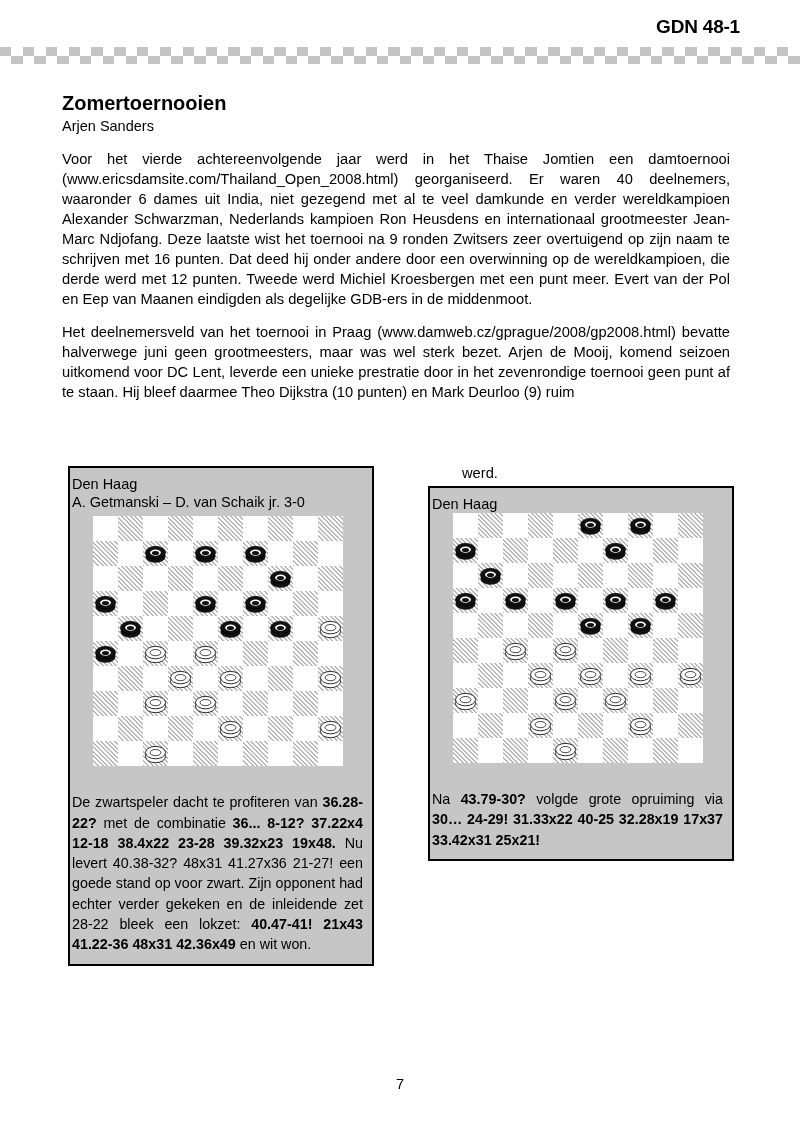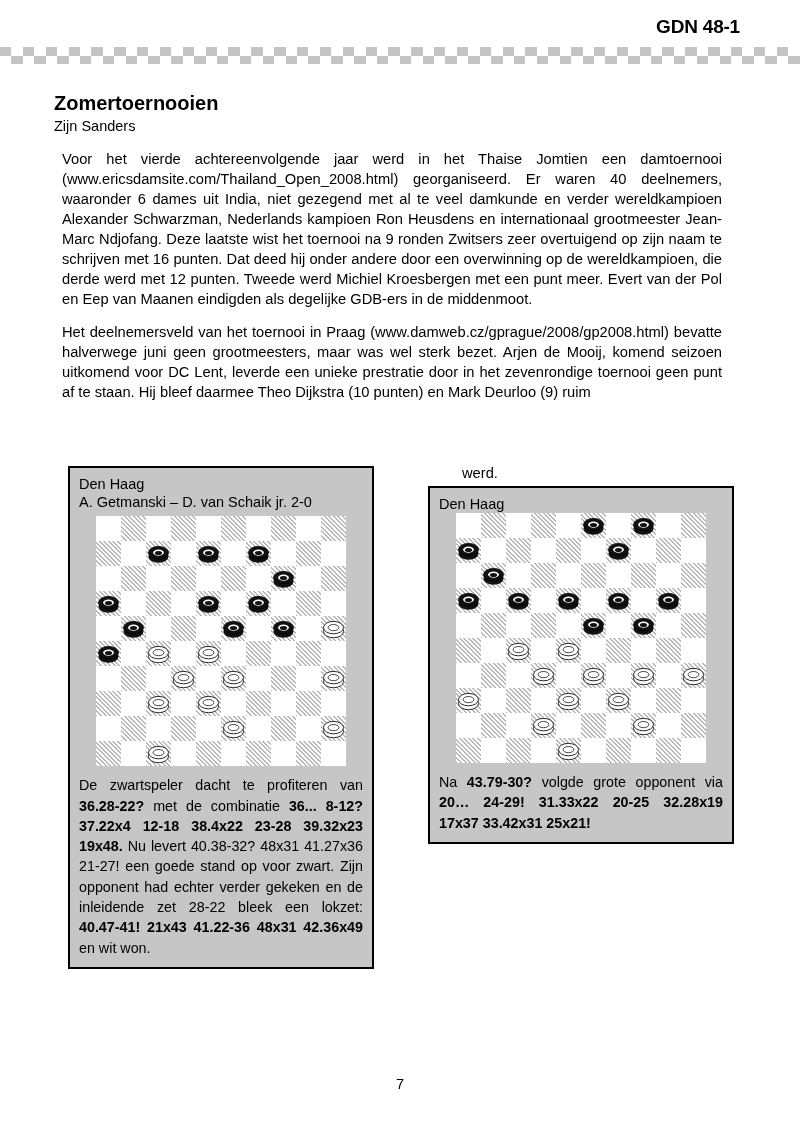--- a/index.html
+++ b/index.html
@@ -22,39 +22,39 @@
     font-size: 19px; font-weight: bold; letter-spacing: -0.2px;
   }
   #checker-band {
     position: absolute; left: 0; top: 47px; width: 800px; height: 17px;
     display: flex; flex-direction: column;
   }
   .band-row { height: 8.5px; width: 800px; display:flex; }
   .band-row i { display:block; width:11.5px; height:100%; }
 
   
-  #article { position:absolute; left:54px; top:92px; width:668px; }
+  #article { position:absolute; left:62px; top:92px; width:668px; }
   #article-title {
     font-size: 20px; font-weight: bold; margin:0 0 3px 0; line-height: 1.15;
   }
   #article-author { font-size: 14.5px; margin: 0 0 16px 0; }
 
   p.body {
     font-size: 14.7px; line-height: 1.36; text-align: justify;
-    margin: 0 0 13px 8px;
+    margin: 0 0 13px 0;
   }
 
   
   #figures { position: absolute; left: 66px; top: 466px; width: 668px; height: 600px; }
 
   .diagram-box {
     position: absolute;
     background: #c6c6c6;
     border: 2px solid #000;
-    padding: 7px 9px 9px 9px;
+    padding: 7px 9px 9px 2px;
   }
   #diagram-left  { left: 2px;   top: 0px;  width: 306px; }
   #diagram-right { left: 362px; top: 20px; width: 306px; }
 
   .dgm-city { font-size: 14.5px; line-height: 1.25; }
   .dgm-game { font-size: 14.5px; line-height: 1.25; margin-bottom: 5px; }
   #diagram-right .dgm-game { padding-left: 22px; }
 
   .board {
     width: 250px; height: 250px;
@@ -71,21 +71,21 @@
     background-image: repeating-linear-gradient(
       45deg, #b9b9b9 0 1.4px, #ffffff 1.4px 3.2px);
   }
   .piece {
     position:absolute; left:2px; top:3px; width:21px; height:19px;
   }
   .piece svg { display:block; }
 
   .dgm-caption {
     font-size: 14.3px; line-height: 1.42; text-align: justify;
-    margin-top: 9px;
+    margin-top: 26px;
   }
   .dgm-caption b { font-weight: bold; }
 
   #tail-para {
     position:absolute; left: 362px; top: 455px; width: 340px;
     font-size: 14.7px; line-height: 1.36; text-align: justify;
   }
   #float-word {
     position:absolute; left:396px; top:-2px; width:120px;
     font-size: 14.7px; line-height:1.36;
@@ -244,32 +244,32 @@
         <i style="background: rgb(255, 255, 255);"></i>
         <i style="background: rgb(196, 196, 196);"></i>
         <i style="background: rgb(255, 255, 255);"></i>
         <i style="background: rgb(196, 196, 196);"></i>
       </div>
   </div>
 </div>
 
 <div id="article">
   <h1 id="article-title">Zomertoernooien</h1>
-  <div id="article-author">Zijn Sanders</div>
+  <div id="article-author">Arjen Sanders</div>
   <p class="body">Voor het vierde achtereenvolgende jaar werd in het Thaise Jomtien een damtoernooi (www.ericsdamsite.com/Thailand_Open_2008.html) georganiseerd. Er waren 40 deelnemers, waaronder 6 dames uit India, niet gezegend met al te veel damkunde en verder wereldkampioen Alexander Schwarzman, Nederlands kampioen Ron Heusdens en internationaal grootmeester Jean-Marc Ndjofang. Deze laatste wist het toernooi na 9 ronden Zwitsers zeer overtuigend op zijn naam te schrijven met 16 punten. Dat deed hij onder andere door een overwinning op de wereldkampioen, die derde werd met 12 punten. Tweede werd Michiel Kroesbergen met een punt meer. Evert van der Pol en Eep van Maanen eindigden als degelijke GDB-ers in de middenmoot.</p>
   <p class="body">Het deelnemersveld van het toernooi in Praag (www.damweb.cz/gprague/2008/gp2008.html) bevatte halverwege juni geen grootmeesters, maar was wel sterk bezet. Arjen de Mooij, komend seizoen uitkomend voor DC Lent, leverde een unieke prestratie door in het zevenrondige toernooi geen punt af te staan. Hij bleef daarmee Theo Dijkstra (10 punten) en Mark Deurloo (9) ruim</p>
 </div>
 
 <div id="figures">
 
   <div id="float-word">werd.</div>
 
   <div class="diagram-box" id="diagram-left">
     <div class="dgm-city">Den Haag</div>
-    <div class="dgm-game">A. Getmanski – D. van Schaik jr. 2-0</div>
+    <div class="dgm-game">A. Getmanski – D. van Schaik jr. 3-0</div>
     <div class="board" id="board-left">
         <div class="sq light"></div>
         <div class="sq dark"></div>
         <div class="sq light"></div>
         <div class="sq dark"></div>
         <div class="sq light"></div>
         <div class="sq dark"></div>
         <div class="sq light"></div>
         <div class="sq dark"></div>
         <div class="sq light"></div>
@@ -856,18 +856,18 @@
               <ellipse cx="10.5" cy="8.6" rx="5.4" ry="3.1" fill="#fff" stroke="#111" stroke-width="0.8"></ellipse>
             </svg>
           </div>
         </div>
         <div class="sq light"></div>
         <div class="sq dark"></div>
         <div class="sq light"></div>
         <div class="sq dark"></div>
         <div class="sq light"></div>
       </div>
-    <div class="dgm-caption" id="caption-right"><span>Na </span><b>43.79-30?</b><span> volgde grote opponent via </span><b>20… 24-29! 31.33x22 20-25 32.28x19 17x37 33.42x31 25x21!</b></div>
+    <div class="dgm-caption" id="caption-right"><span>Na </span><b>43.79-30?</b><span> volgde grote opruiming via </span><b>30… 24-29! 31.33x22 40-25 32.28x19 17x37 33.42x31 25x21!</b></div>
   </div>
 
 </div>
 
 <div id="page-number">7</div>
 
 </body></html>

